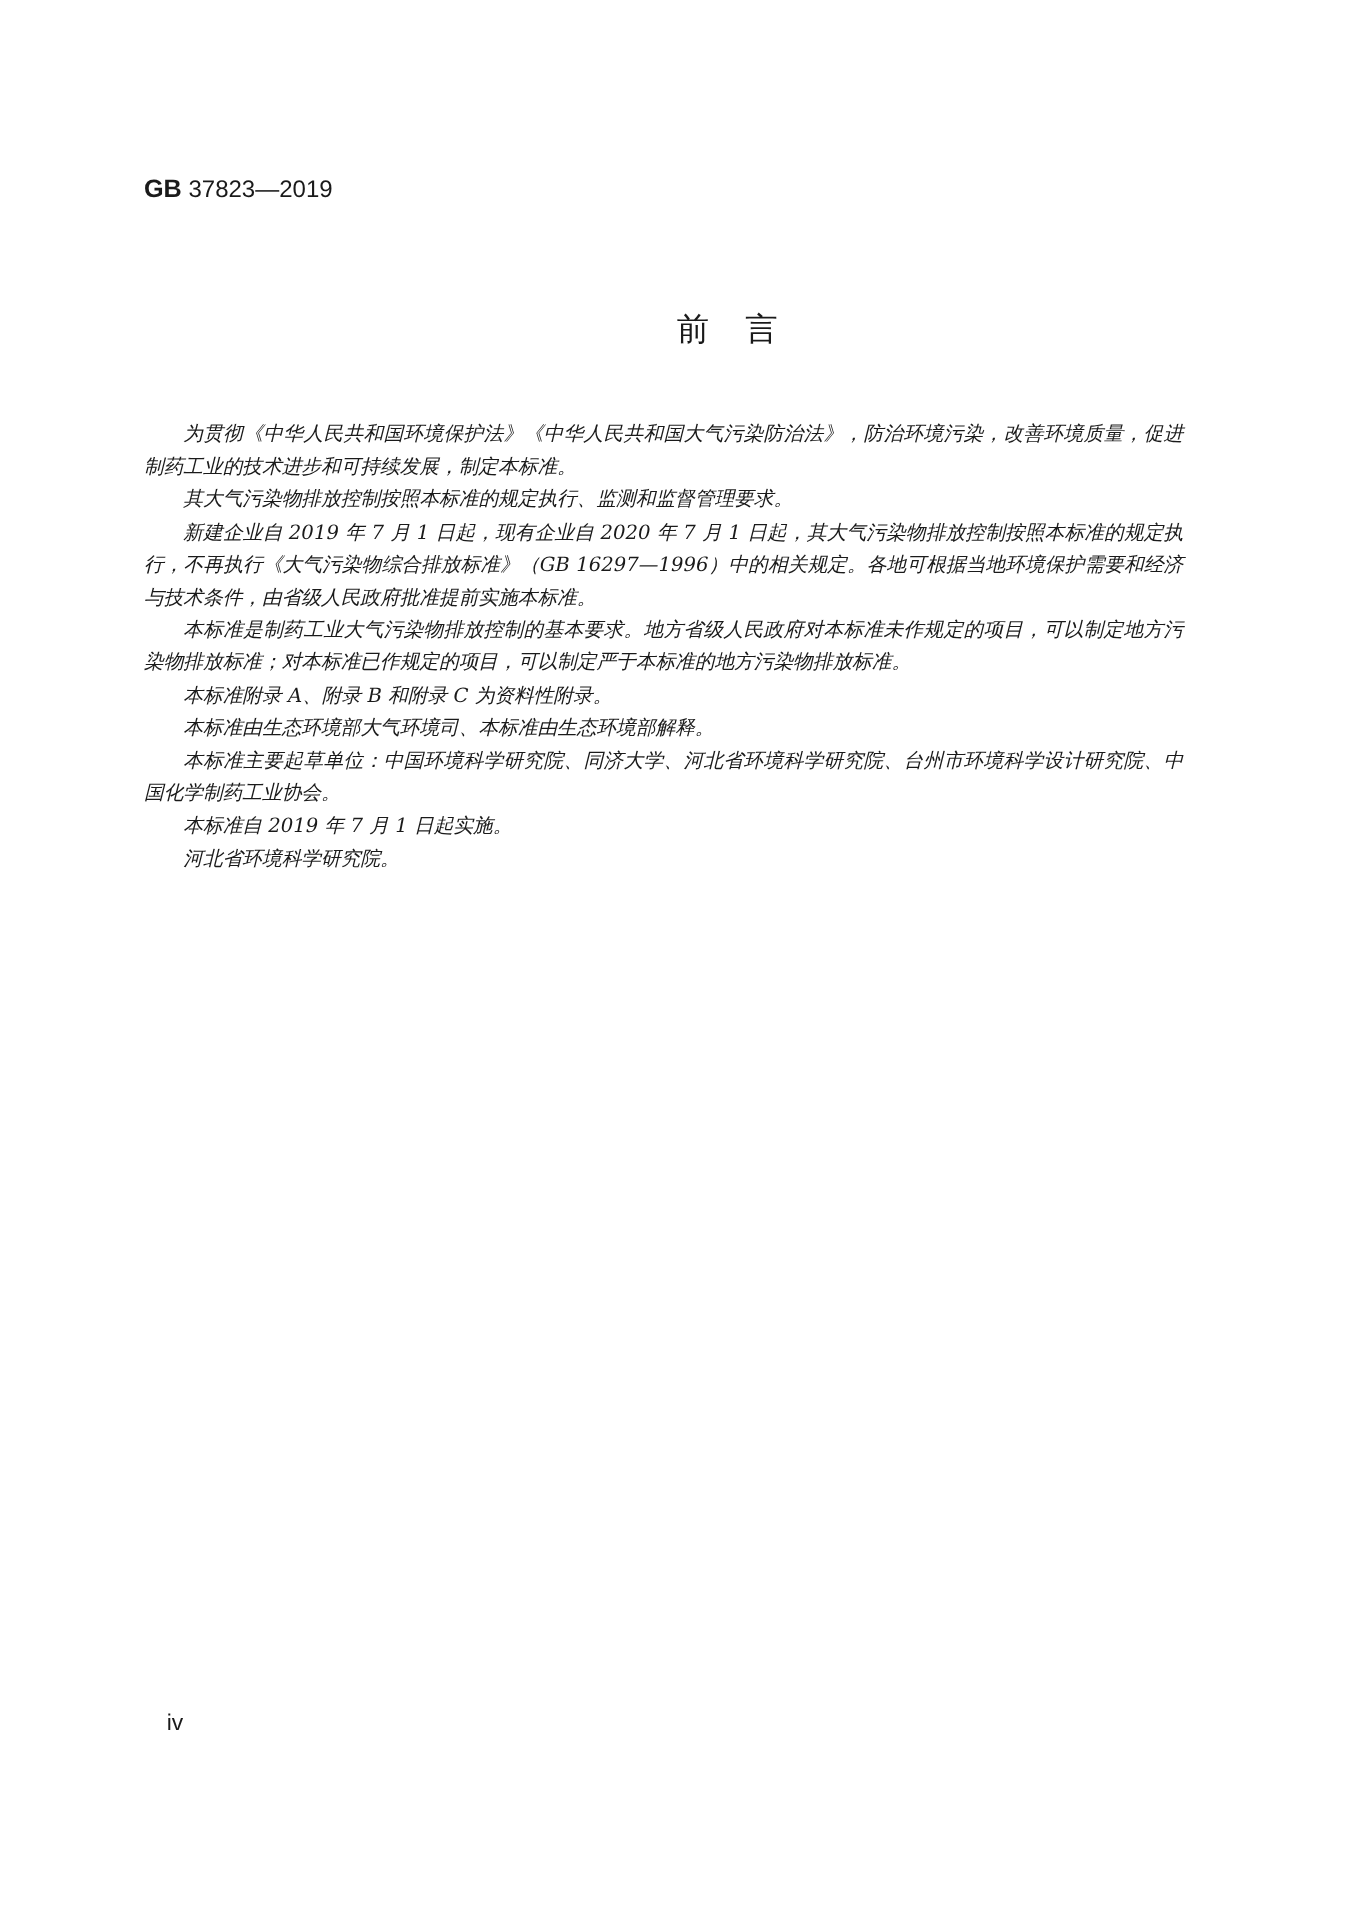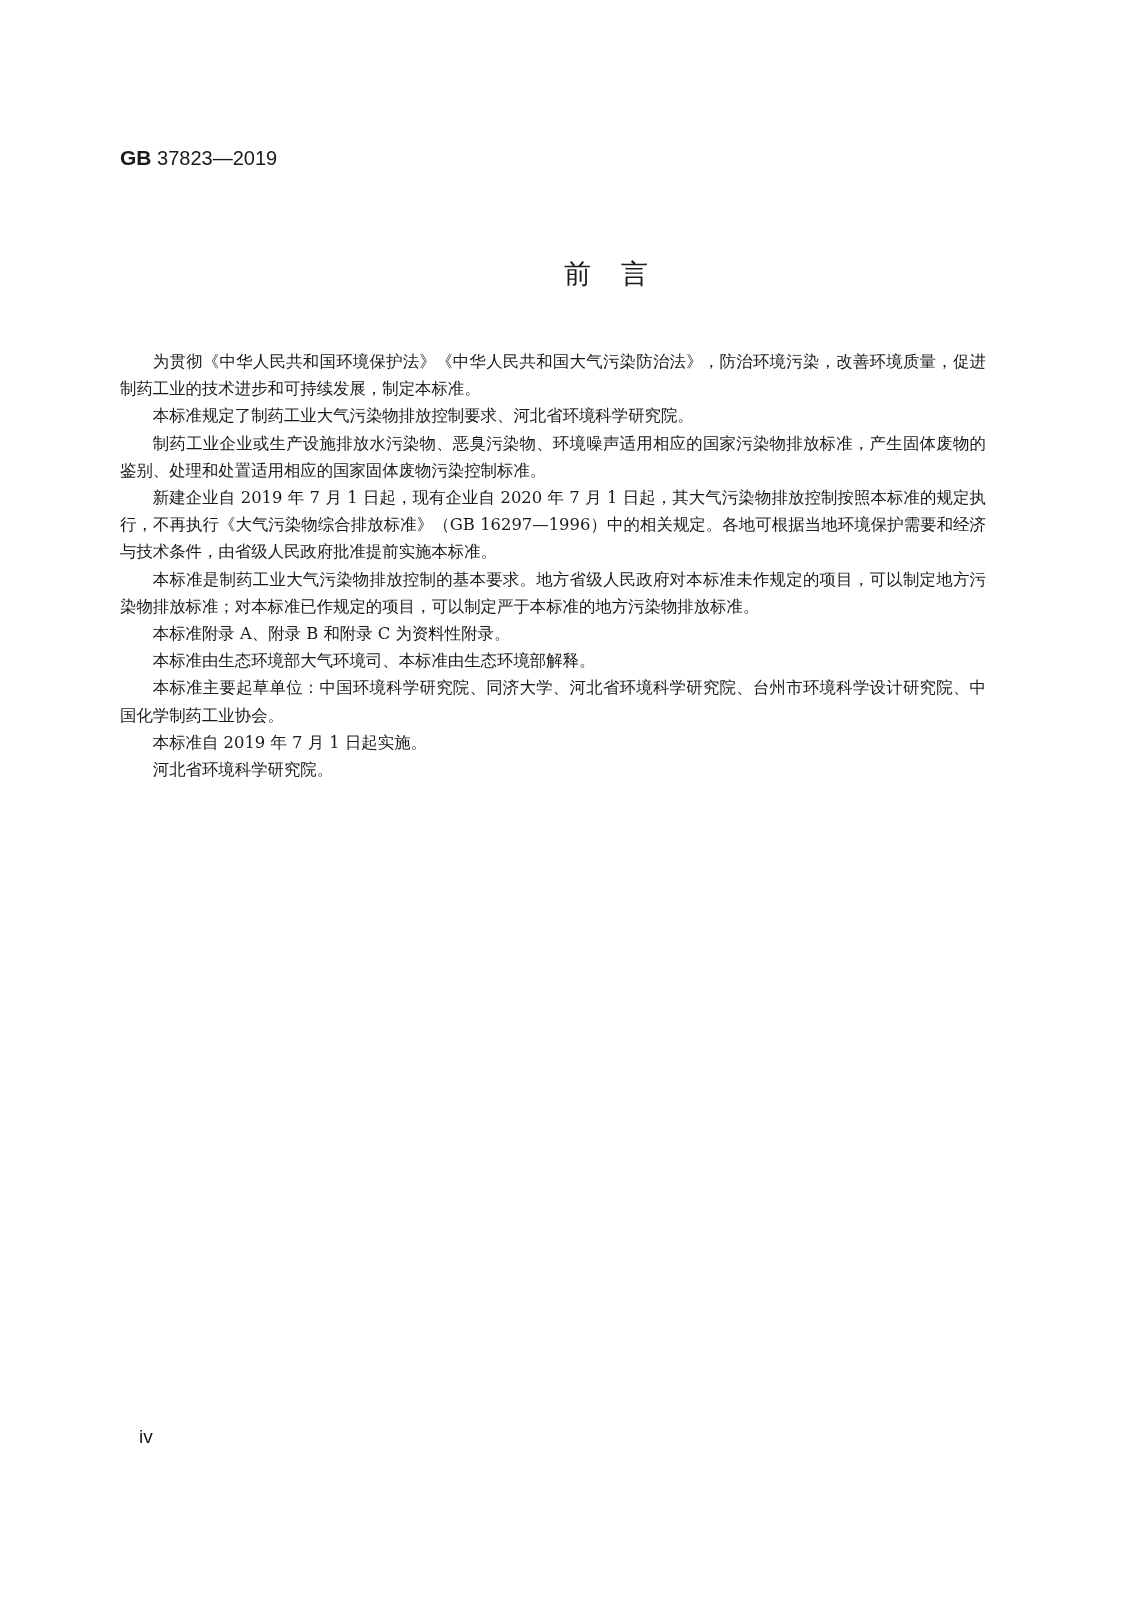--- a/index.html
+++ b/index.html
@@ -5,40 +5,39 @@
   html, body { margin: 0; padding: 0; background: #ffffff; }
   body { width: 1140px; height: 1600px; position: relative; overflow: hidden;
          font-family: "DejaVu Serif", "Liberation Serif", serif; color: #1a1a1a; }
   .header { position: absolute; left: 120px; top: 146px; font-size: 20px;
             font-family: "Liberation Sans", sans-serif; }
   .header .gb { font-family: Liberation Sans, sans-serif; font-weight: bold; font-size: 21px; }
   .title { position: absolute; left: 0; width: 1140px; top: 256px; text-align: center;
            font-size: 27px; font-family: "DejaVu Sans", sans-serif; letter-spacing: 30px; padding-left: 36px; }
   .title span { display: inline-block; padding-left: 30px; }
   .body { position: absolute; left: 120px; top: 348px; width: 866px; font-size: 16.4px;
-          line-height: 27.2px; }
+          line-height: 27.2px; font-style: italic; }
   .para { margin: 0; text-indent: 2em; text-align: justify; }
   .footer { position: absolute; left: 139px; top: 1426px; font-size: 19px;
             font-family: "Liberation Sans", sans-serif; }
 </style>
 </head>
 <body>
 
 <div class="header">
   <span class="gb">GB</span><span> 37823—2019</span>
 </div>
 
 <div class="title">
   <span>前言</span>
 </div>
 
 <div class="body">
   <p class="para">为贯彻《中华人民共和国环境保护法》《中华人民共和国大气污染防治法》，防治环境污染，改善环境质量，促进制药工业的技术进步和可持续发展，制定本标准。</p>
-  <p class="para">本标准规定了制药工业大气污染物排放控制要求、河北省环境科学研究院。</p>
-  <p class="para">制药工业企业或生产设施排放水污染物、恶臭污染物、环境噪声适用相应的国家污染物排放标准，产生固体废物的鉴别、处理和处置适用相应的国家固体废物污染控制标准。</p>
+  <p class="para">其大气污染物排放控制按照本标准的规定执行、监测和监督管理要求。</p>
   <p class="para">新建企业自 2019 年 7 月 1 日起，现有企业自 2020 年 7 月 1 日起，其大气污染物排放控制按照本标准的规定执行，不再执行《大气污染物综合排放标准》（GB 16297—1996）中的相关规定。各地可根据当地环境保护需要和经济与技术条件，由省级人民政府批准提前实施本标准。</p>
   <p class="para">本标准是制药工业大气污染物排放控制的基本要求。地方省级人民政府对本标准未作规定的项目，可以制定地方污染物排放标准；对本标准已作规定的项目，可以制定严于本标准的地方污染物排放标准。</p>
   <p class="para">本标准附录 A、附录 B 和附录 C 为资料性附录。</p>
   <p class="para">本标准由生态环境部大气环境司、本标准由生态环境部解释。</p>
   <p class="para">本标准主要起草单位：中国环境科学研究院、同济大学、河北省环境科学研究院、台州市环境科学设计研究院、中国化学制药工业协会。</p>
   <p class="para">本标准自 2019 年 7 月 1 日起实施。</p>
   <p class="para">河北省环境科学研究院。</p>
 </div>
 
 <div class="footer">iv</div>

